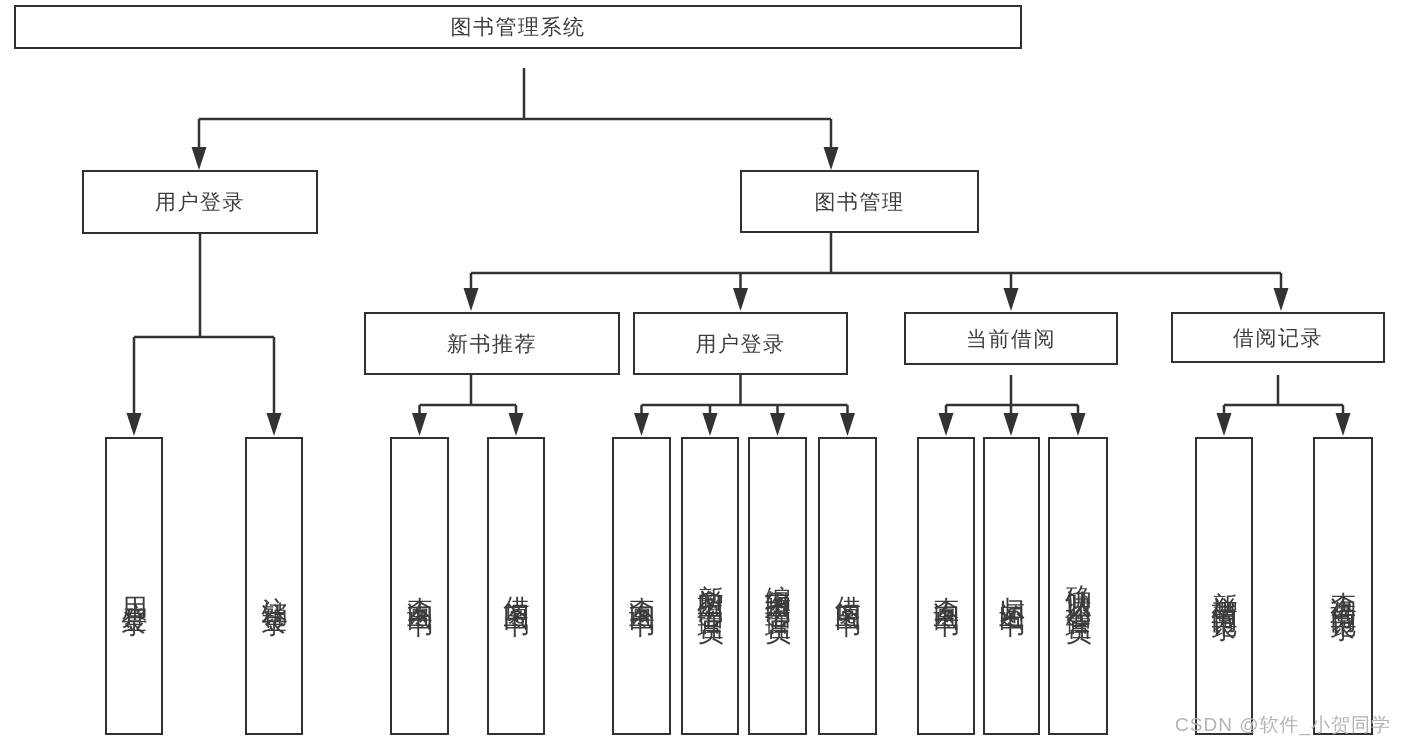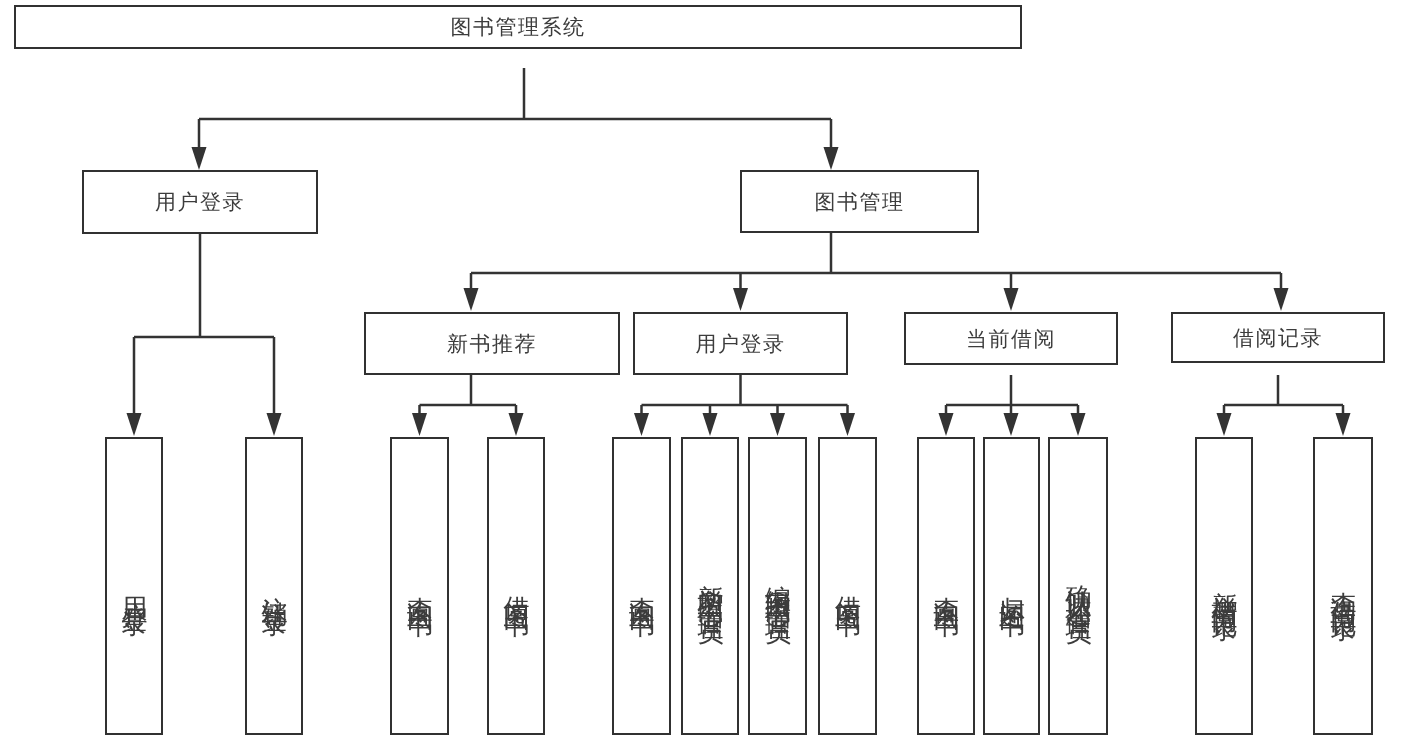--- a/index.html
+++ b/index.html
@@ -151,14 +151,15 @@
     <span>确认归还（管理员）</span>
   </div>
 
   <div class="node leaf" style="left:1195px; top:437px; width:58px; height:298px;">
     <span>新增借阅记录</span>
   </div>
   <div class="node leaf" style="left:1313px; top:437px; width:60px; height:298px;">
     <span>查询借阅记录</span>
   </div>
 
+  <div class="watermark">CSDN @软件_小贺同学</div>
 
 </div>
 
 </body></html>

